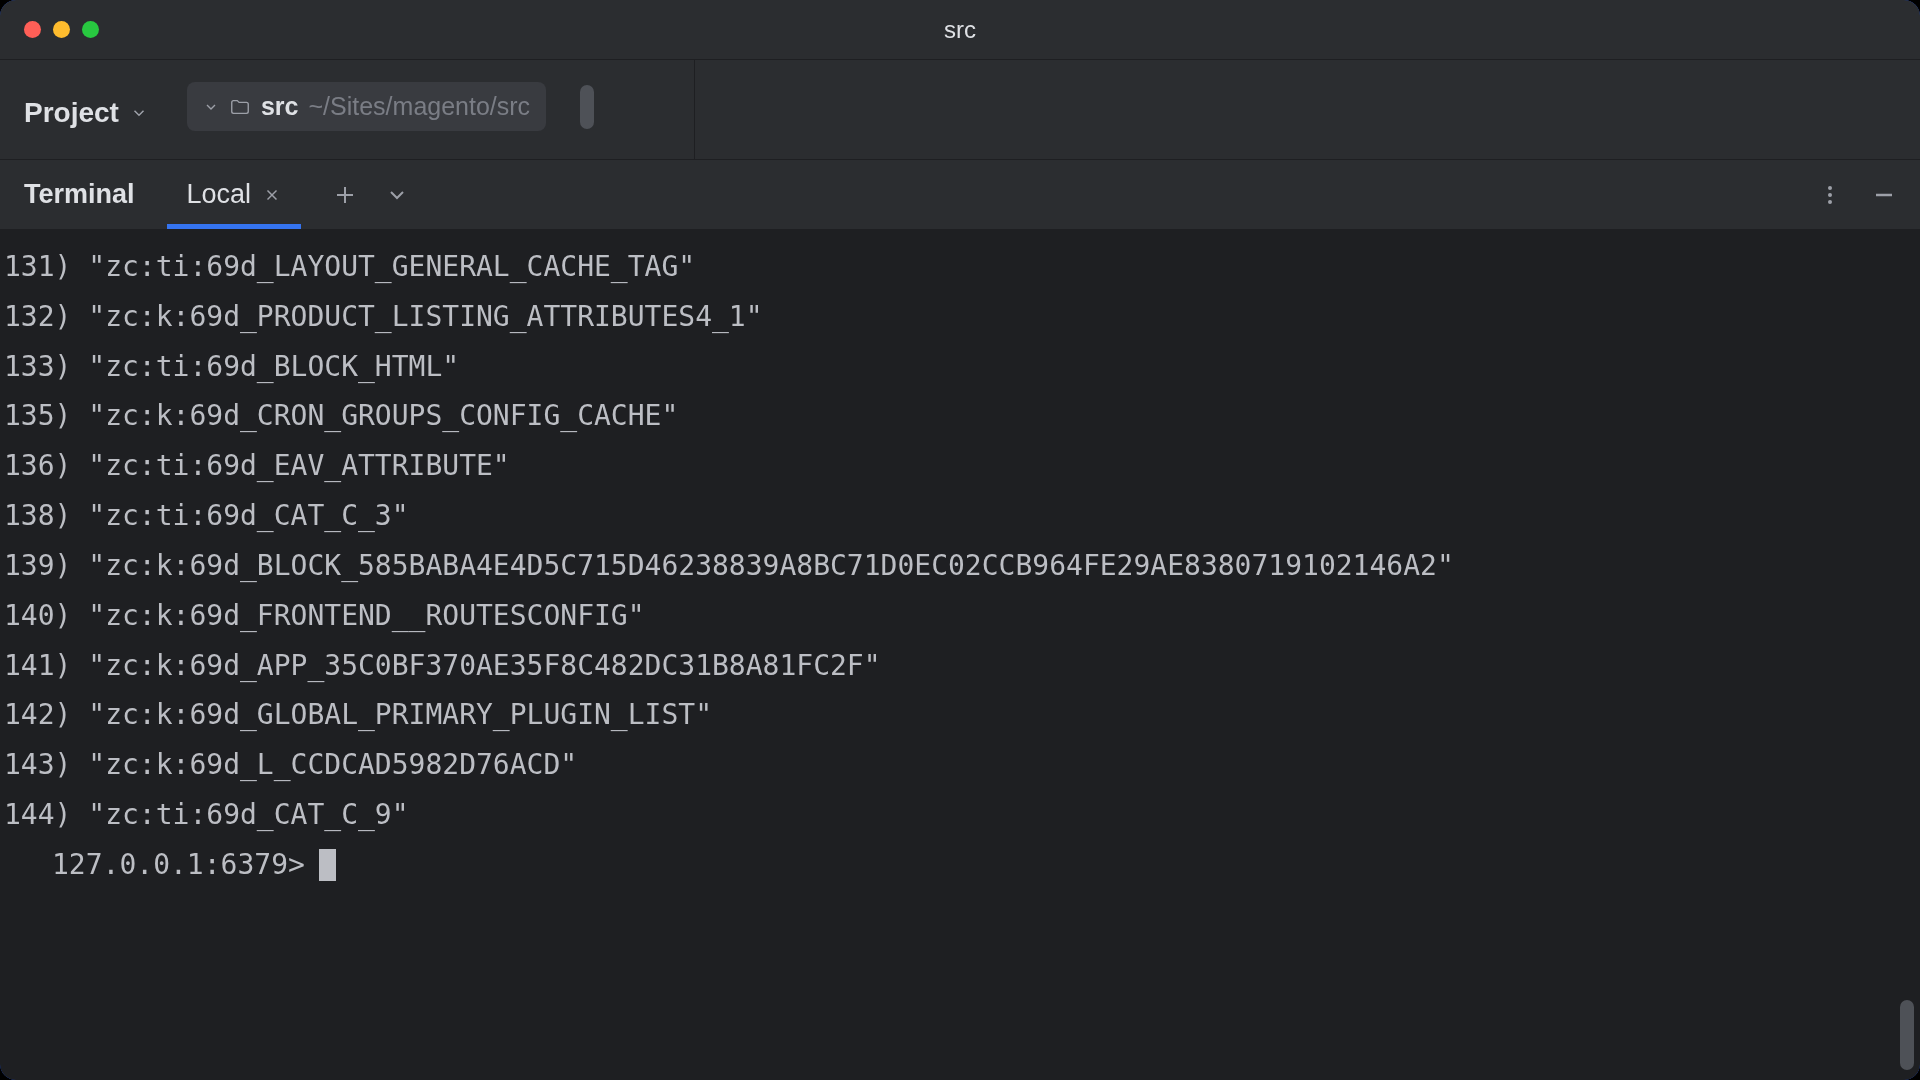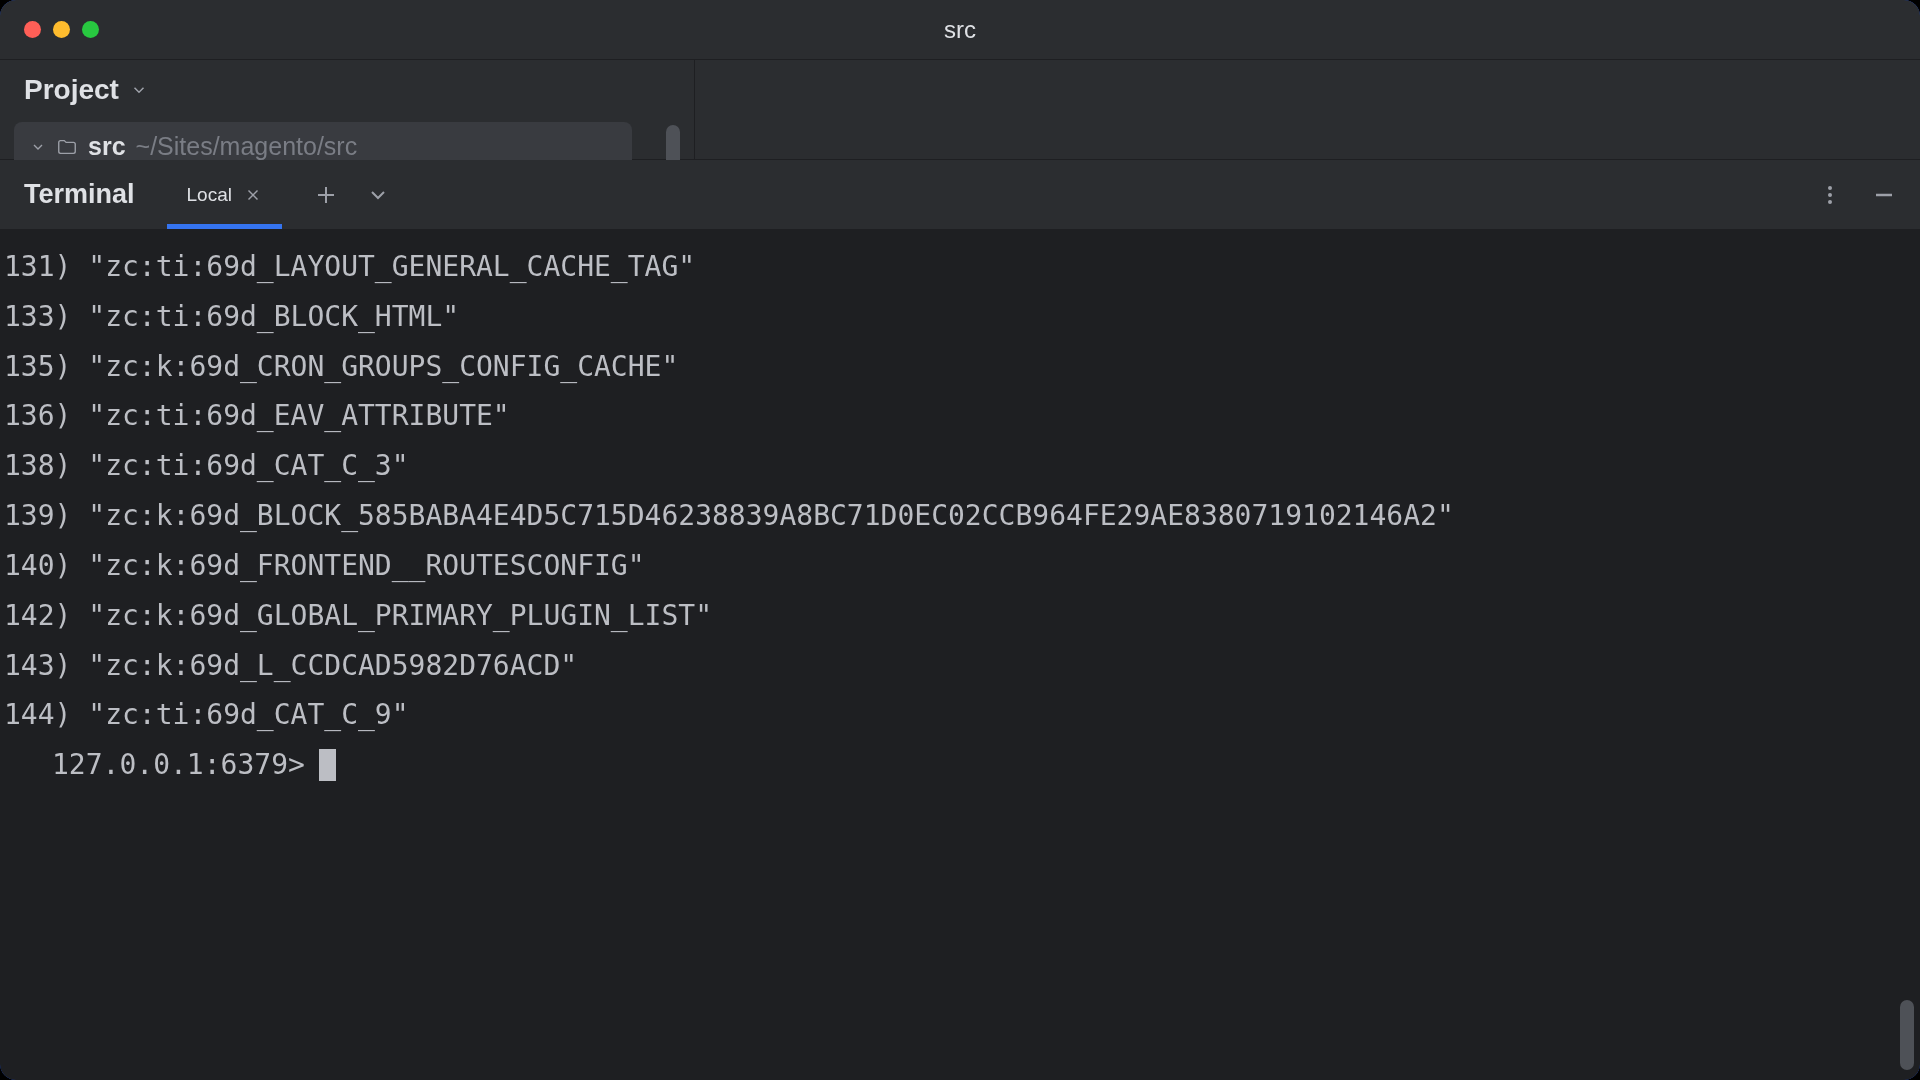--- a/index.html
+++ b/index.html
@@ -64,21 +64,21 @@
       height: 100px;
       background: #2b2d30;
       display: flex;
       border-bottom: 1px solid #1e1f22;
     }
 
     .project-sidebar {
       width: 695px;
       border-right: 1px solid #1e1f22;
       display: flex;
-      flex-direction: column;
+      flex-direction: row;
     }
 
     .project-header {
       display: flex;
       align-items: center;
       gap: 10px;
       padding: 14px 24px 8px 24px;
     }
 
     .project-label {
@@ -201,21 +201,21 @@
     .tab-local {
       display: flex;
       align-items: center;
       gap: 12px;
       position: relative;
       height: 100%;
     }
 
     .tab-local-text {
       color: #dfe1e5;
-      font-size: 19px;
+      font-size: 27px;
       font-weight: 400;
     }
 
     .tab-underline {
       position: absolute;
       bottom: 0;
       left: -20px;
       right: -20px;
       height: 5px;
       background: #3574f0;
@@ -407,26 +407,28 @@
           <svg viewBox="0 0 24 24">
               <line x1="4" y1="12" x2="20" y2="12"></line>
             </svg>
         </span>
       </div>
     </div>
 
     <div class="terminal-output">
       <div id="terminal-lines">
           <div class="terminal-line">131) "zc:ti:69d_LAYOUT_GENERAL_CACHE_TAG"</div>
+          <div class="terminal-line">132) "zc:k:69d_PRODUCT_LISTING_ATTRIBUTES4_1"</div>
           <div class="terminal-line">133) "zc:ti:69d_BLOCK_HTML"</div>
           <div class="terminal-line">135) "zc:k:69d_CRON_GROUPS_CONFIG_CACHE"</div>
           <div class="terminal-line">136) "zc:ti:69d_EAV_ATTRIBUTE"</div>
           <div class="terminal-line">138) "zc:ti:69d_CAT_C_3"</div>
           <div class="terminal-line">139) "zc:k:69d_BLOCK_585BABA4E4D5C715D46238839A8BC71D0EC02CCB964FE29AE8380719102146A2"</div>
           <div class="terminal-line">140) "zc:k:69d_FRONTEND__ROUTESCONFIG"</div>
+          <div class="terminal-line">141) "zc:k:69d_APP_35C0BF370AE35F8C482DC31B8A81FC2F"</div>
           <div class="terminal-line">142) "zc:k:69d_GLOBAL_PRIMARY_PLUGIN_LIST"</div>
           <div class="terminal-line">143) "zc:k:69d_L_CCDCAD5982D76ACD"</div>
           <div class="terminal-line">144) "zc:ti:69d_CAT_C_9"</div>
         </div>
       <div class="prompt-line">
         <span>127.0.0.1:6379&gt;</span>
         <span class="cursor-block"></span>
       </div>
       <div class="terminal-scrollbar"></div>
     </div>

